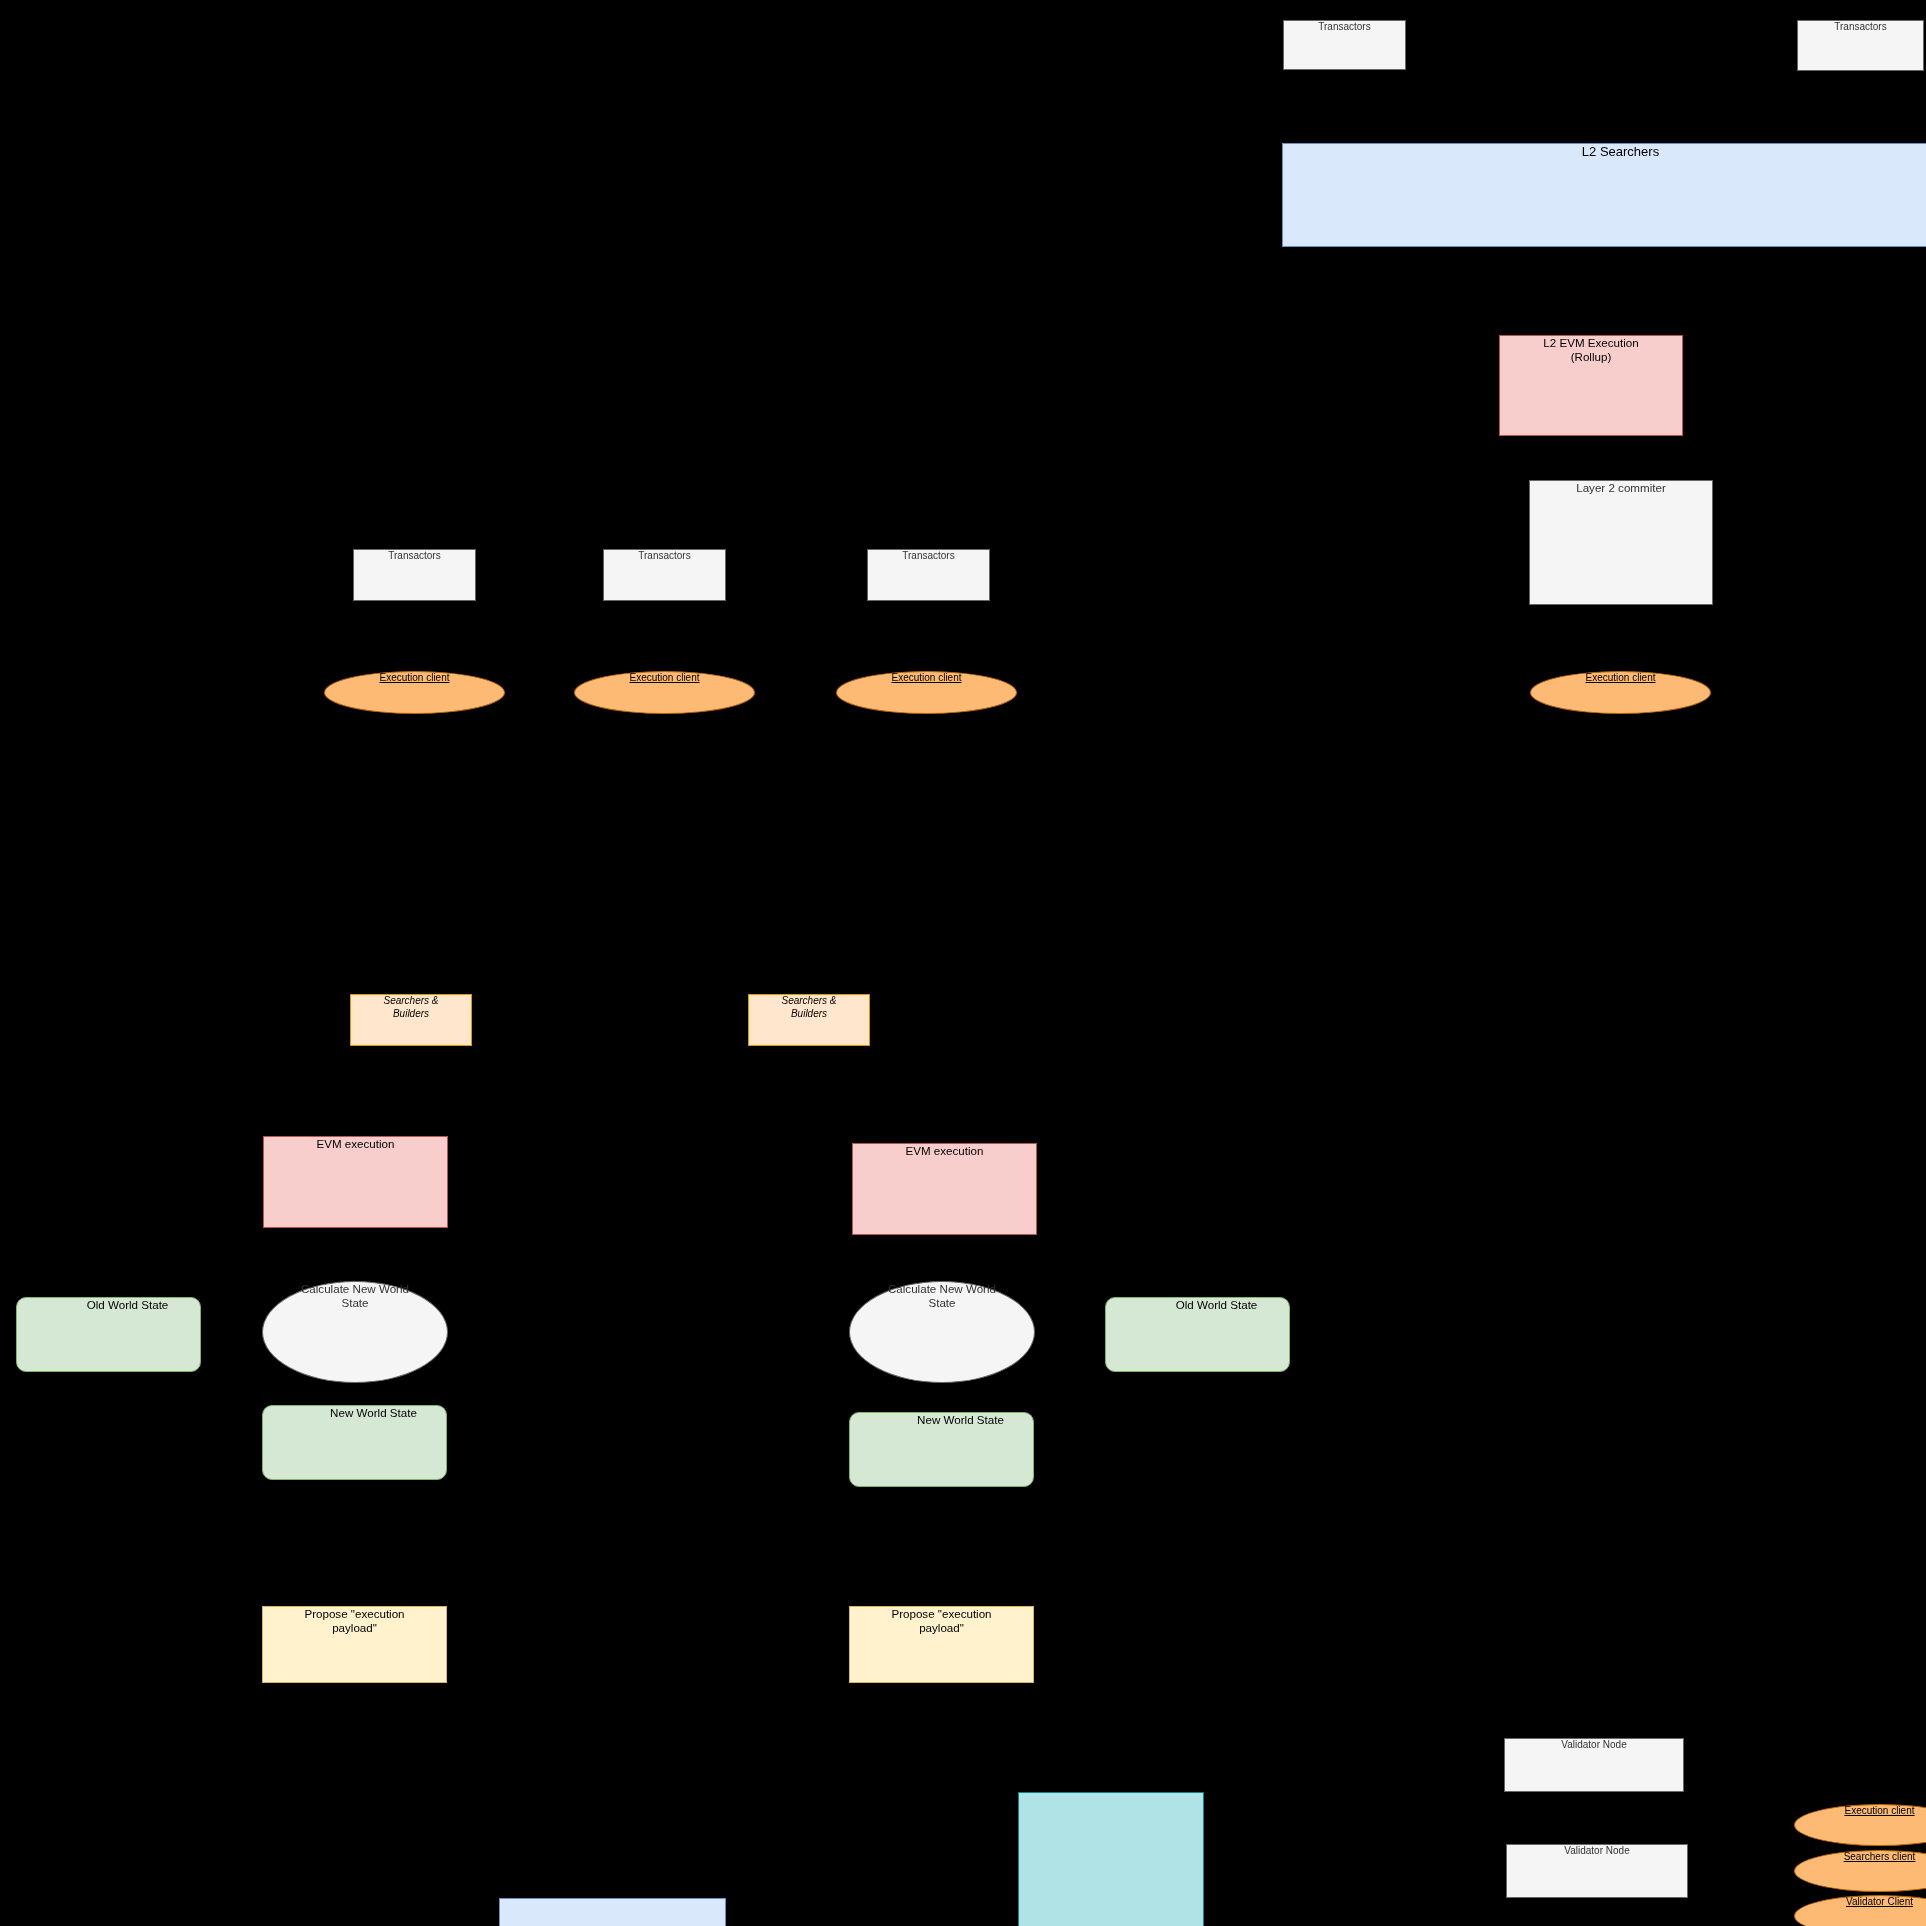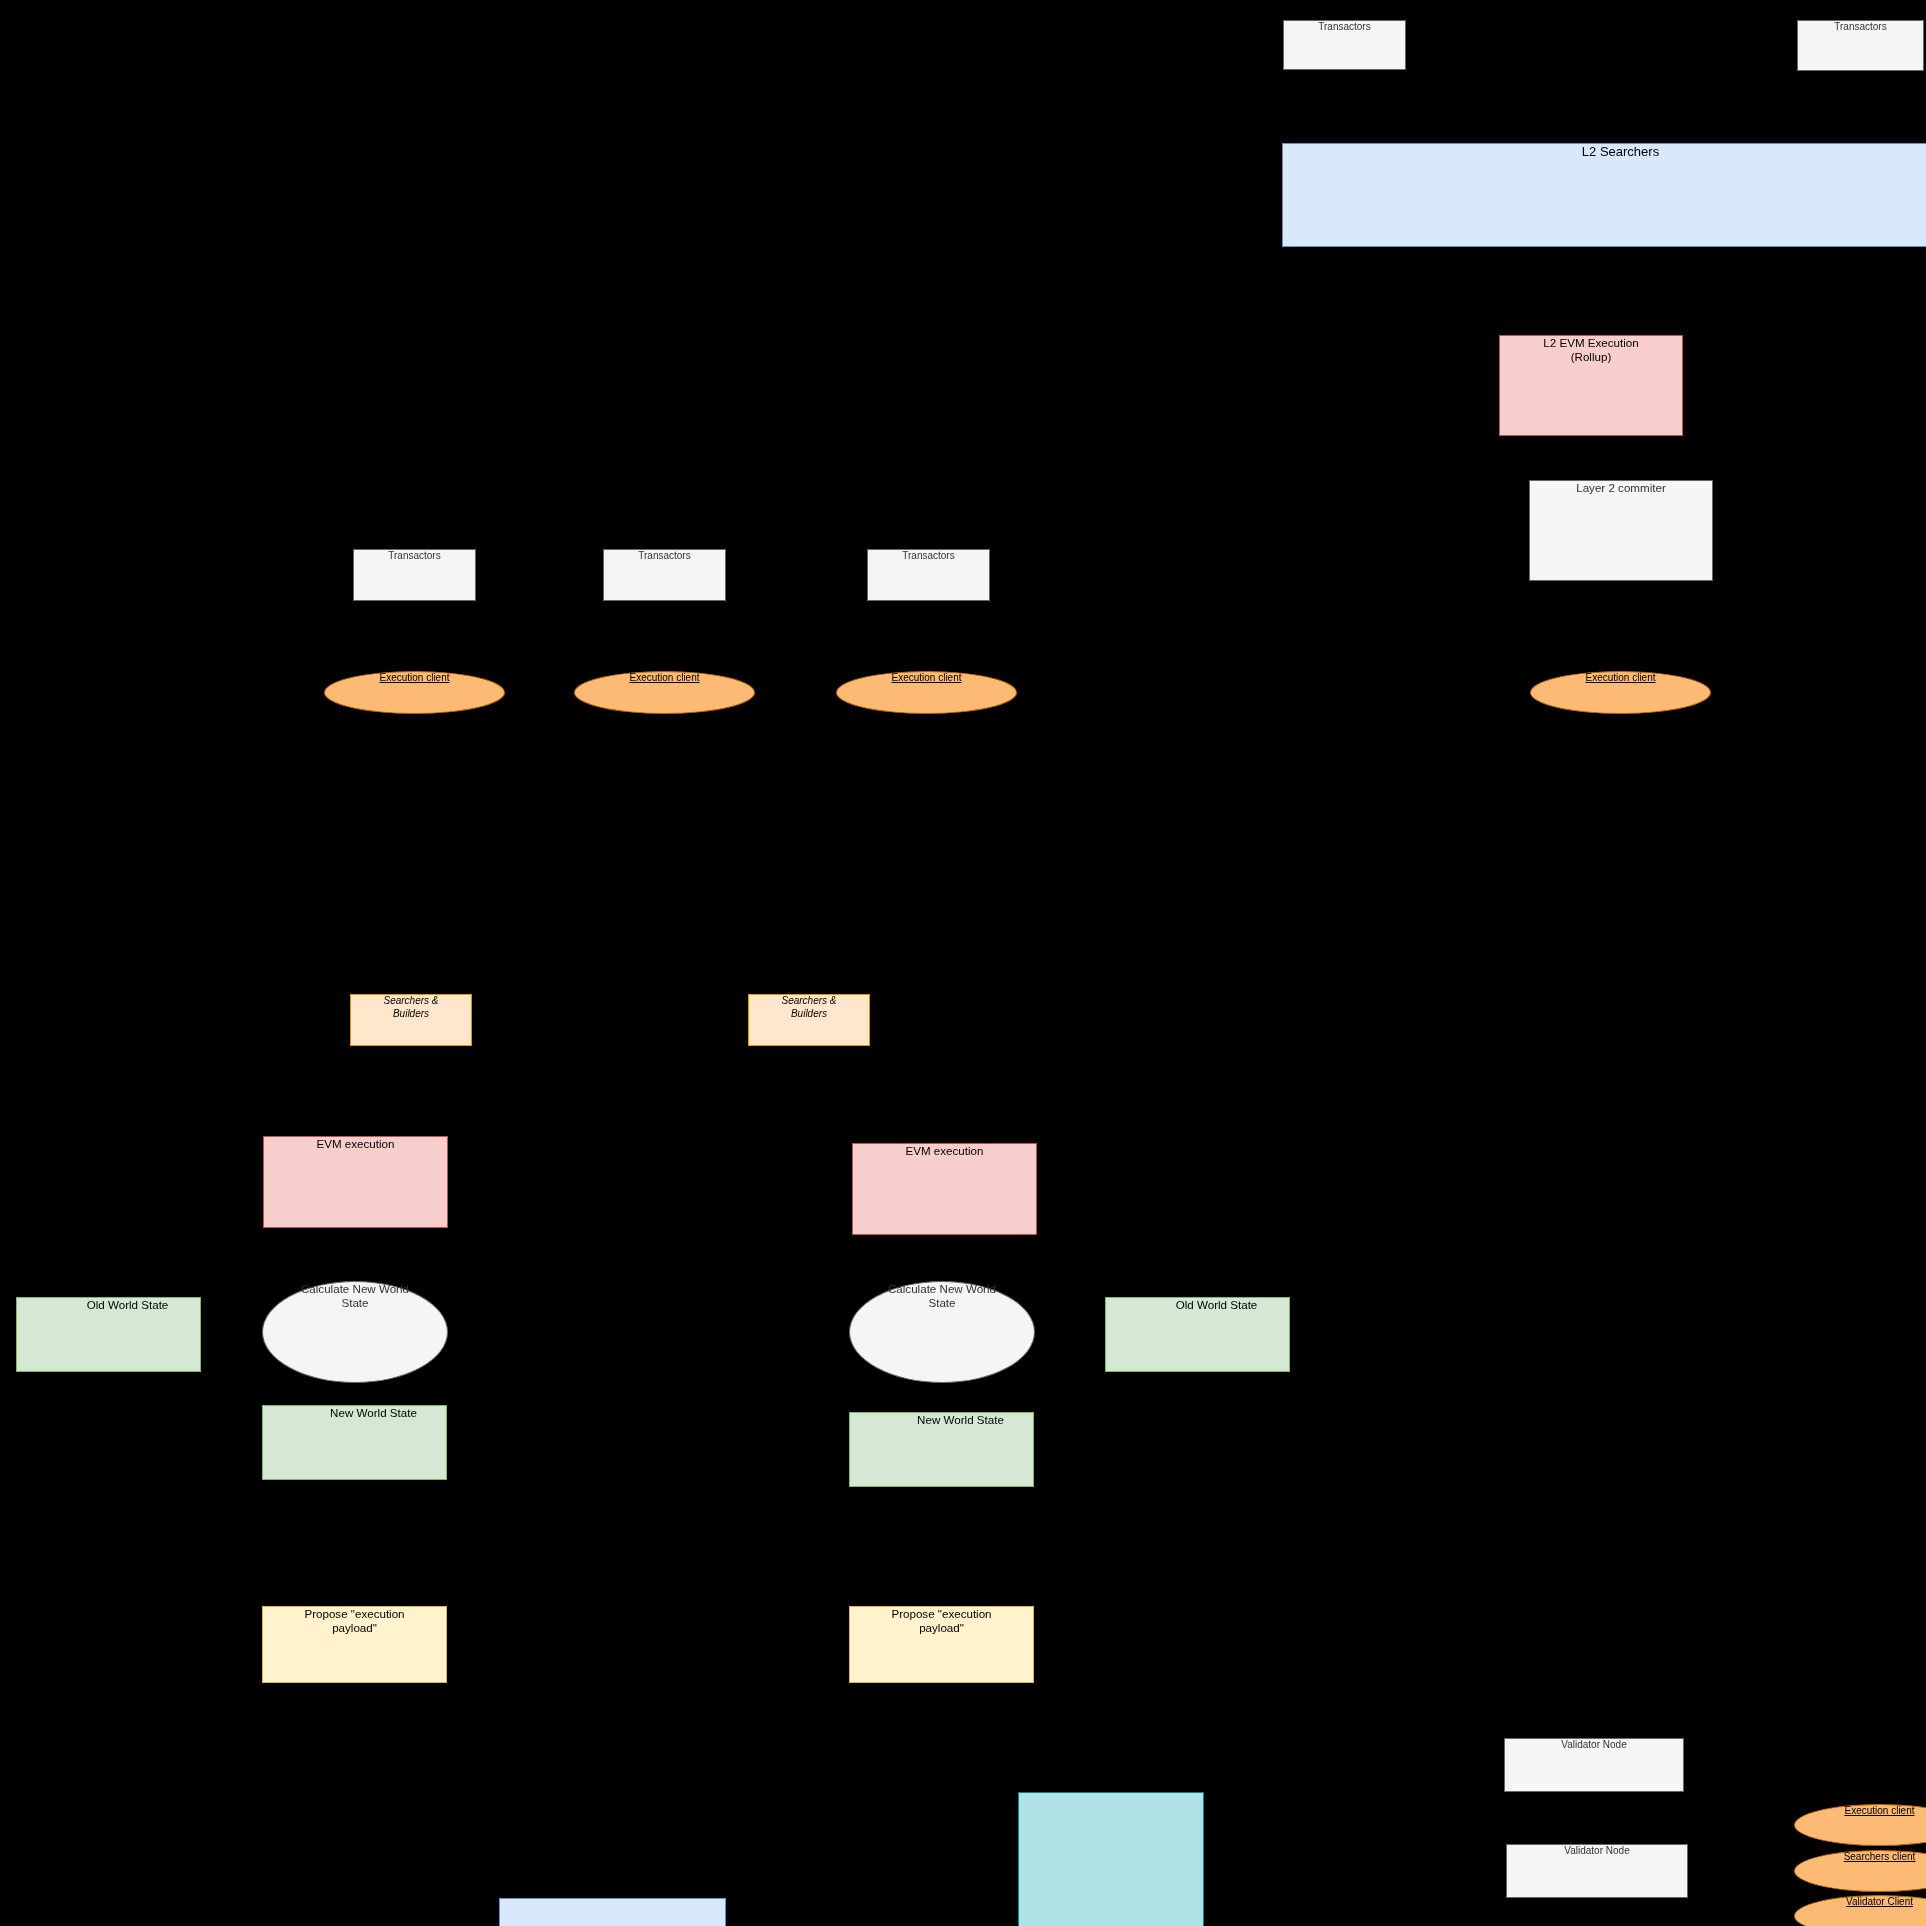--- a/index.html
+++ b/index.html
@@ -51,21 +51,21 @@
     font-style: italic;
   }
   .yellow-rect {
     background: #fff2cc;
     border: 1.5px solid #d6b656;
     color: #000000;
   }
   .green-round {
     background: #d5e8d4;
     border: 1.5px solid #82b366;
-    border-radius: 0;
+    border-radius: 10px;
     color: #000000;
     padding-left: 38px;
   }
   .teal-rect {
     background: #b0e3e6;
     border: 1.5px solid #0e8088;
     color: #000000;
   }
   .orange-ellipse {
     background: #fdba74;
@@ -100,21 +100,21 @@
 
   <div class="node rect blue-rect fs-lg" style="left:1282px; top:143px; width:677px; height:104px;">
     <span>L2 Searchers</span>
   </div>
 
   <div class="node rect pink-rect fs-md" style="left:1499px; top:335px; width:184px; height:101px;">
     <span>L2 EVM Execution
 (Rollup)</span>
   </div>
 
-  <div class="node rect grey-rect fs-md" style="left:1529px; top:480px; width:184px; height:101px;">
+  <div class="node rect grey-rect fs-md" style="left:1529px; top:480px; width:184px; height:125px;">
     <span>Layer 2 commiter</span>
   </div>
 
   <div class="node rect grey-rect fs-sm" style="left:353px; top:549px; width:123px; height:52px;">
     <span>Transactors</span>
   </div>
 
   <div class="node rect grey-rect fs-sm" style="left:603px; top:549px; width:123px; height:52px;">
     <span>Transactors</span>
   </div>

